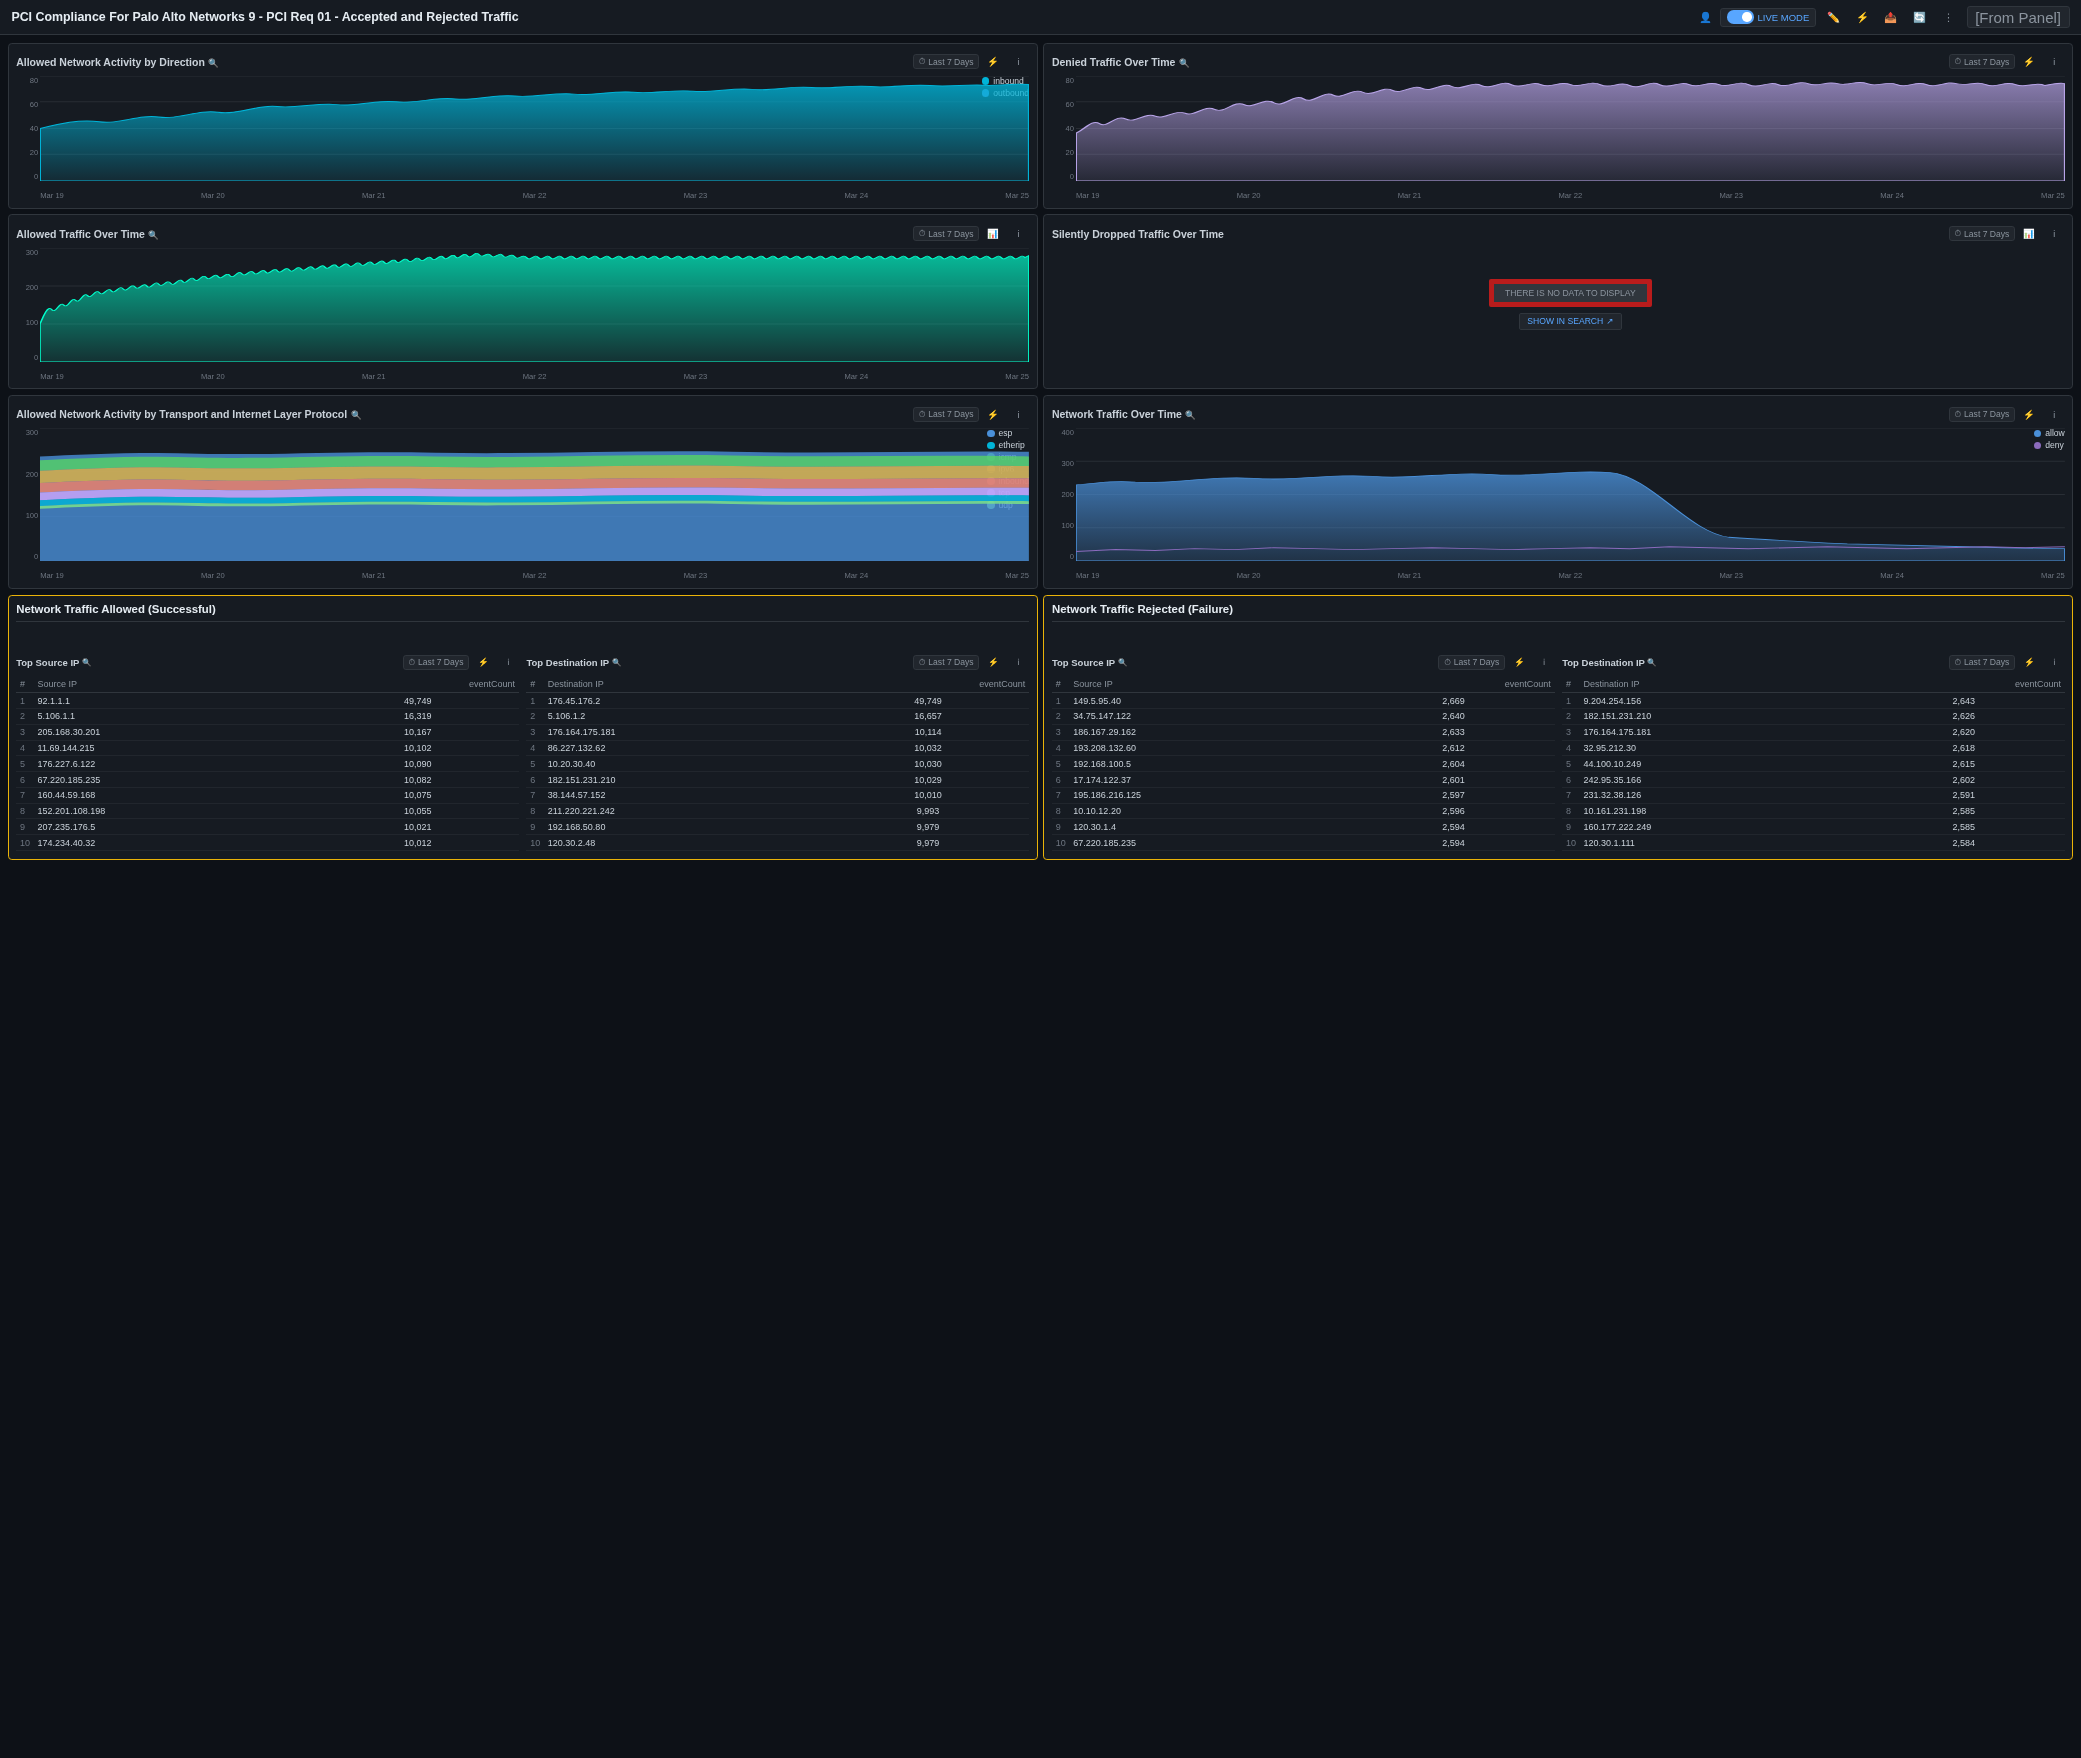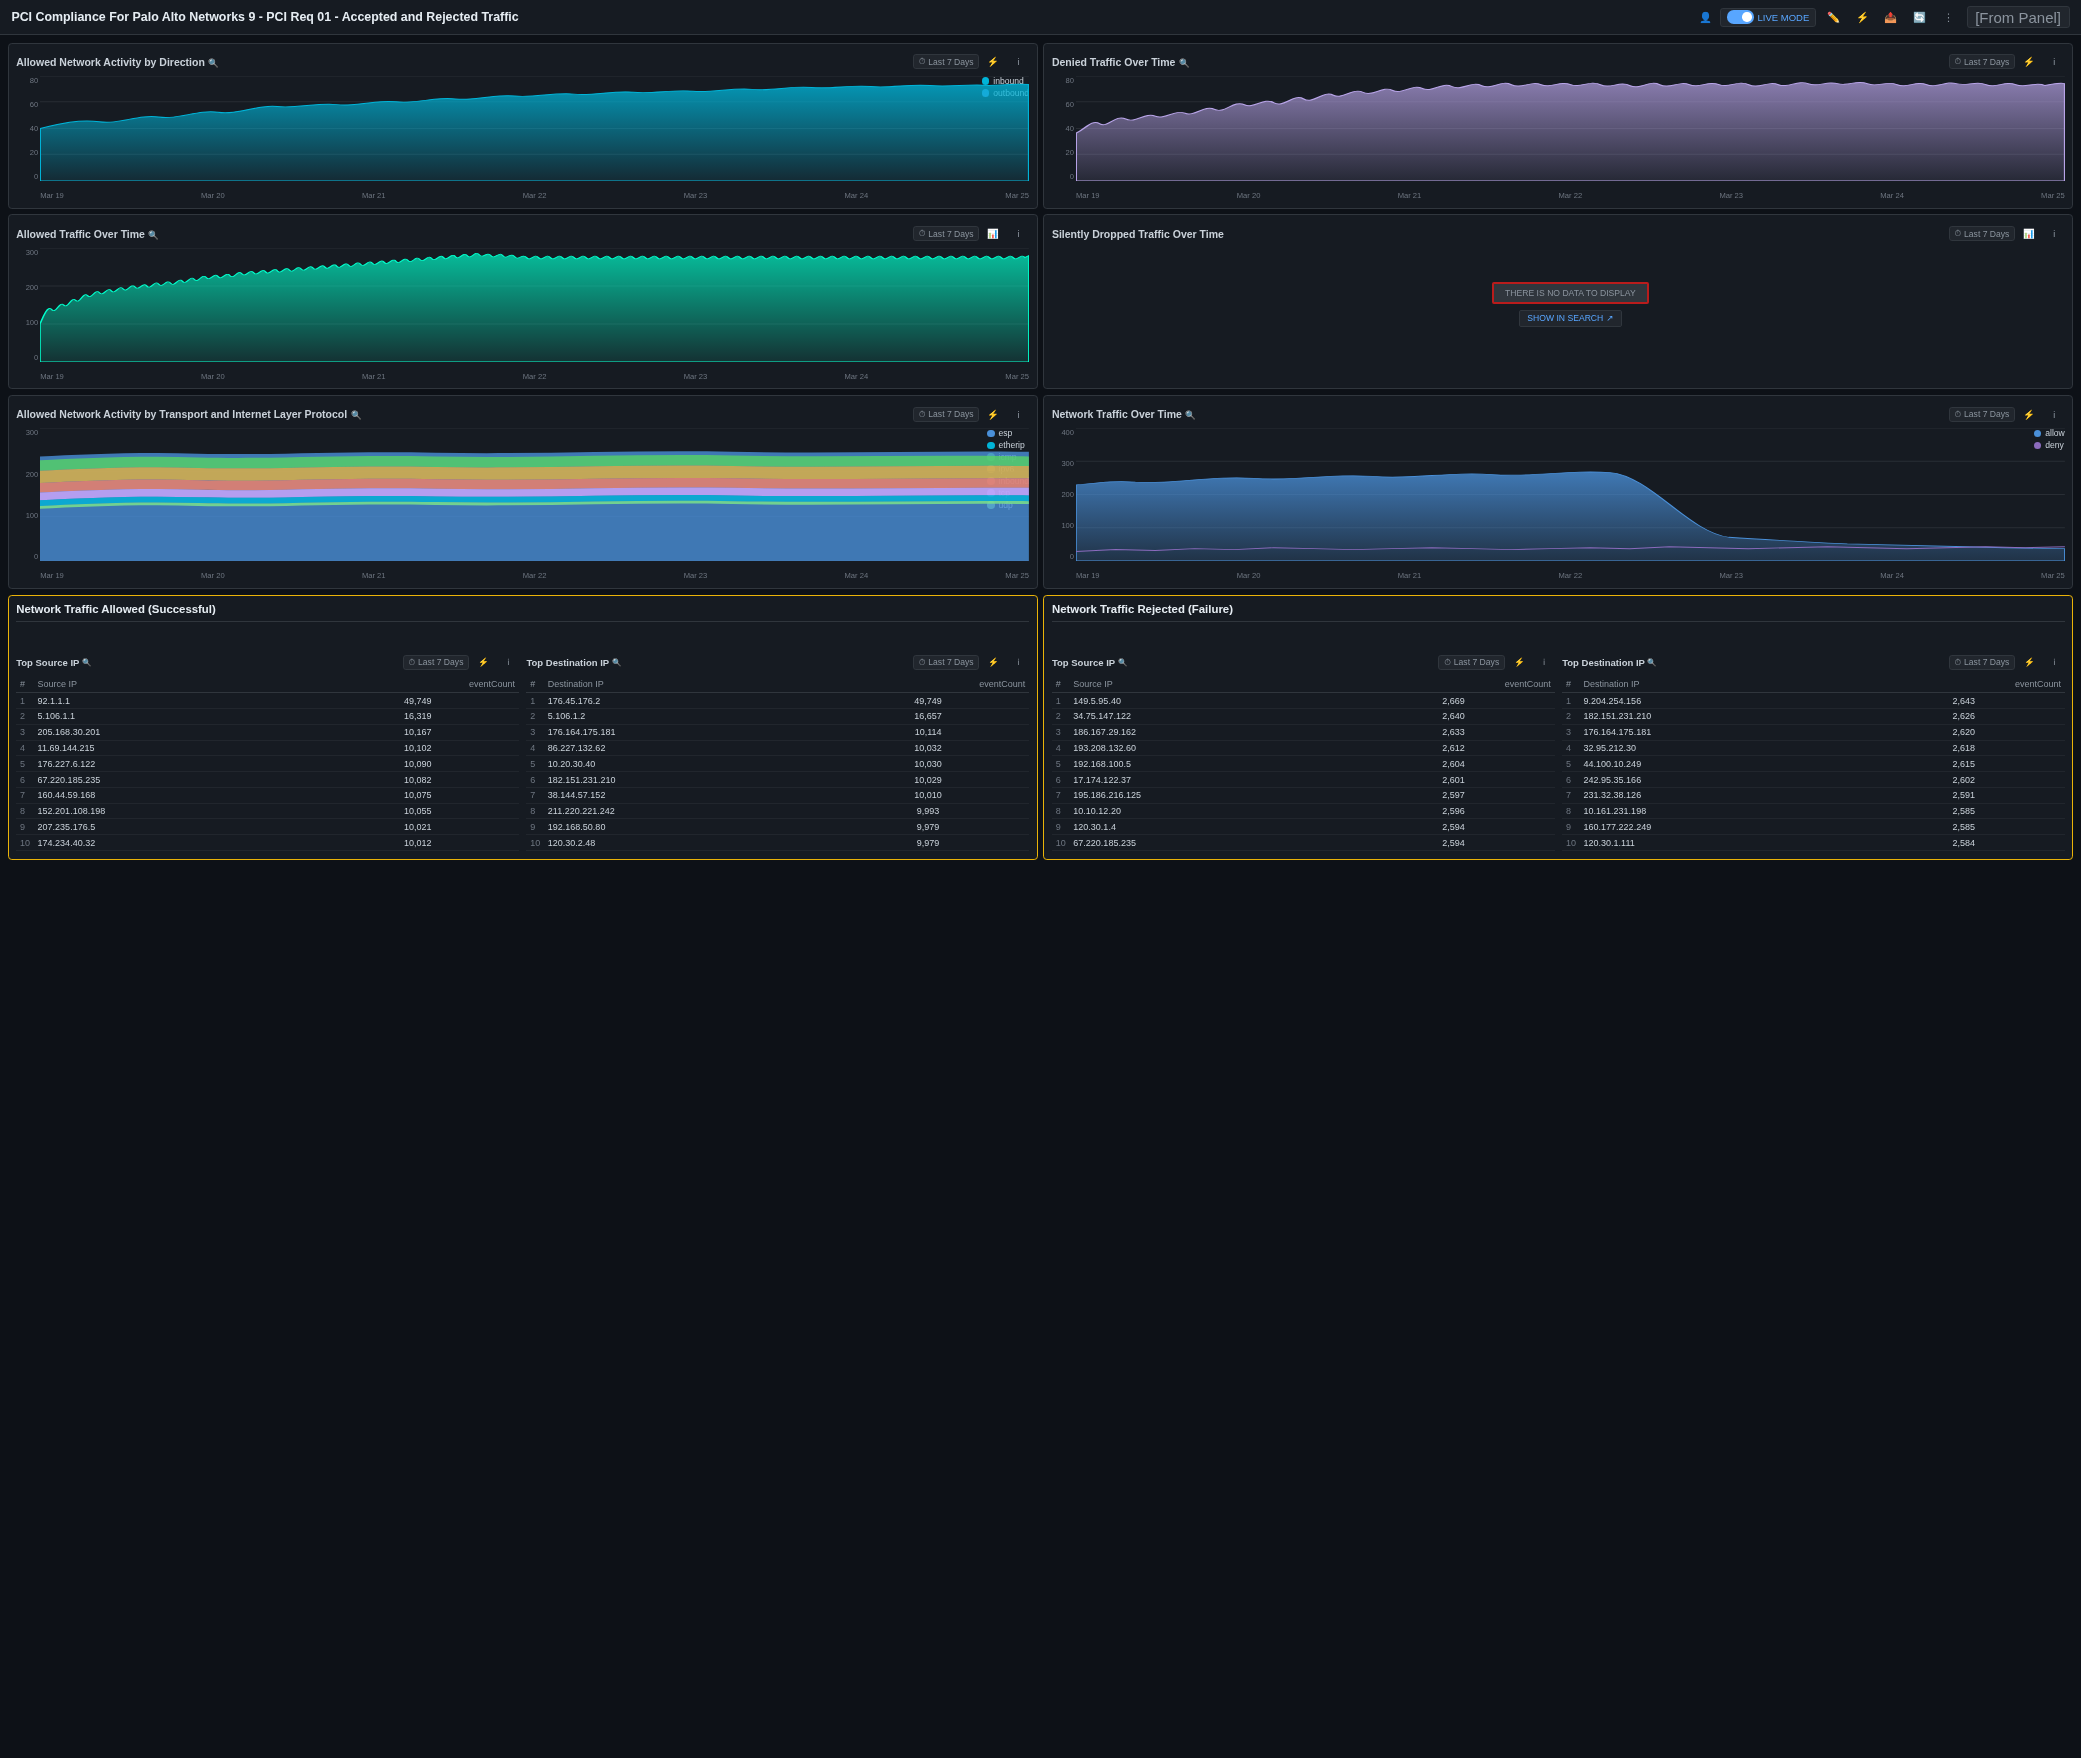--- a/index.html
+++ b/index.html
@@ -199,21 +199,21 @@
       top: 0; bottom: 19px;
       display: flex;
       flex-direction: column;
       align-items: center;
       justify-content: center;
       gap: 5.7px;
     }
 
     .no-data-box {
       background: #30363d;
-      border: 2px solid #b91c1c;
+      border: 5px solid #b91c1c;
       padding: 3.8px 11.4px;
       font-size: 8.6px;
       color: #8b949e;
       border-radius: 1.9px;
     }
 
     .show-in-search {
       background: #21262d;
       border: 1px solid #30363d;
       padding: 2.9px 7.6px;

